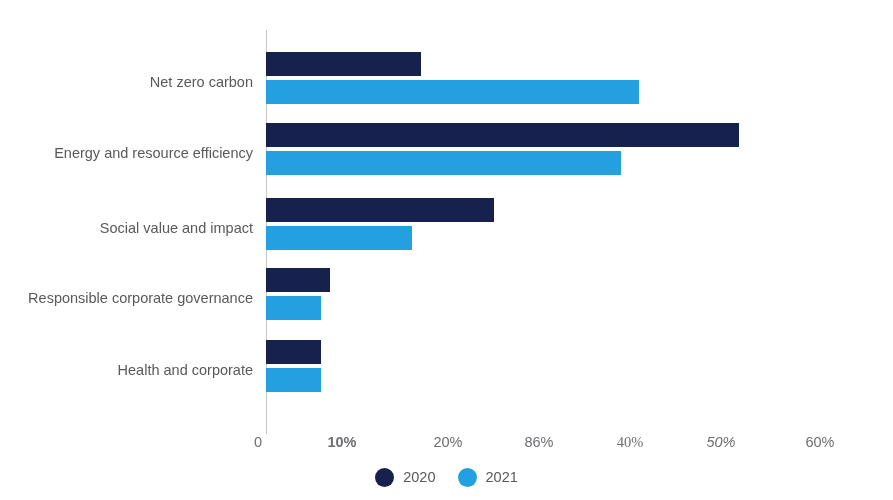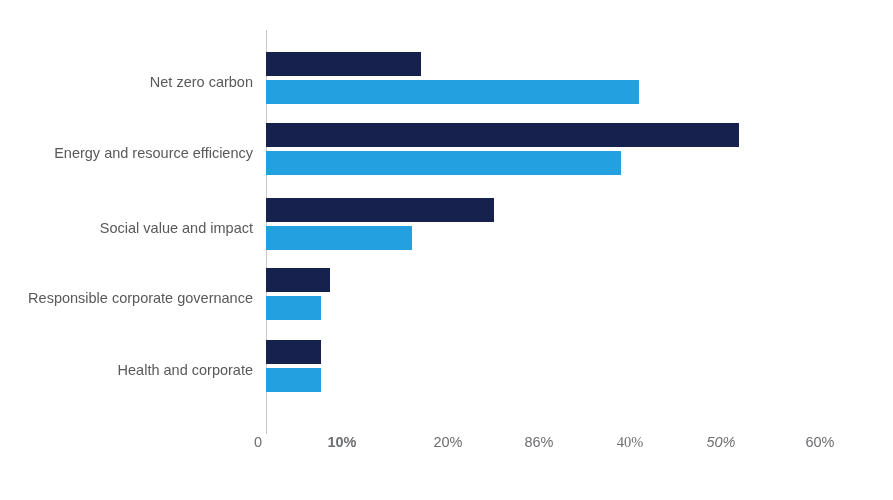--- a/index.html
+++ b/index.html
@@ -183,14 +183,24 @@
         <div class="tick-label" style="left: 342px; font-weight: bold;">10%</div>
         <div class="tick-label" style="left: 448px;">20%</div>
         <div class="tick-label" style="left: 539px;">86%</div>
         <div class="tick-label" style="left: 630px; font-family: Liberation Serif, serif;">40%</div>
         <div class="tick-label" style="left: 721px; font-style: italic;">50%</div>
         <div class="tick-label" style="left: 812px; margin-left: 8px;">60%</div>
       </div>
 
   </div>
 
+  <div class="legend" id="legend">
+      <div class="legend-item">
+        <span class="legend-swatch" style="background: rgb(22, 33, 77);"></span>
+        <span class="legend-label">2020</span>
+      </div>
+      <div class="legend-item">
+        <span class="legend-swatch" style="background: rgb(34, 160, 223);"></span>
+        <span class="legend-label">2021</span>
+      </div>
+    </div>
 
 </div>
 
 </body></html>

